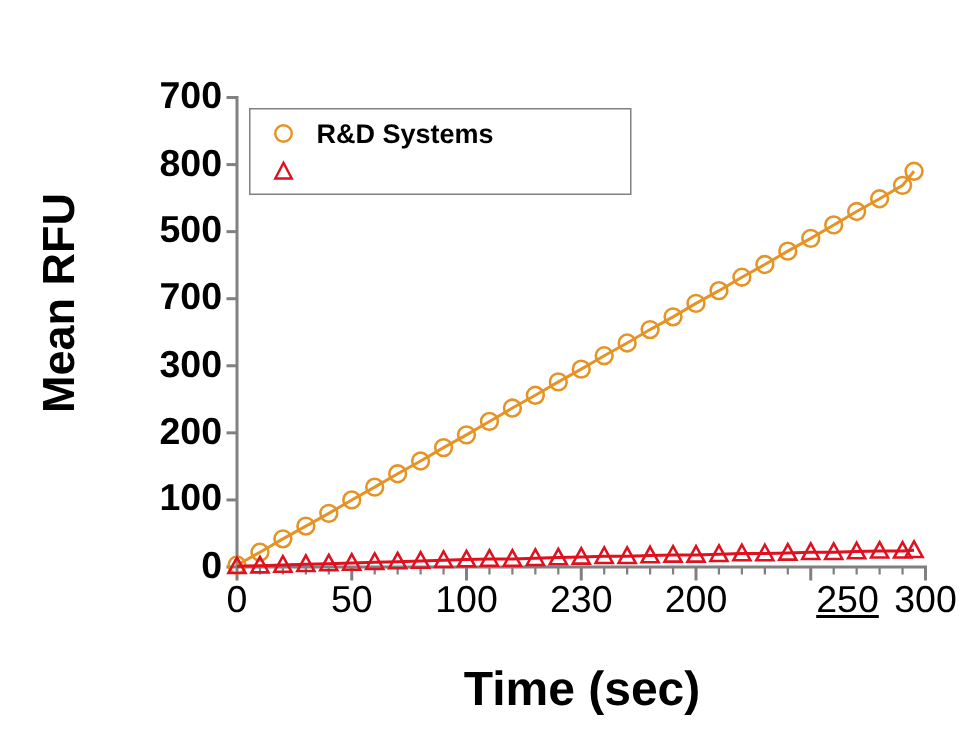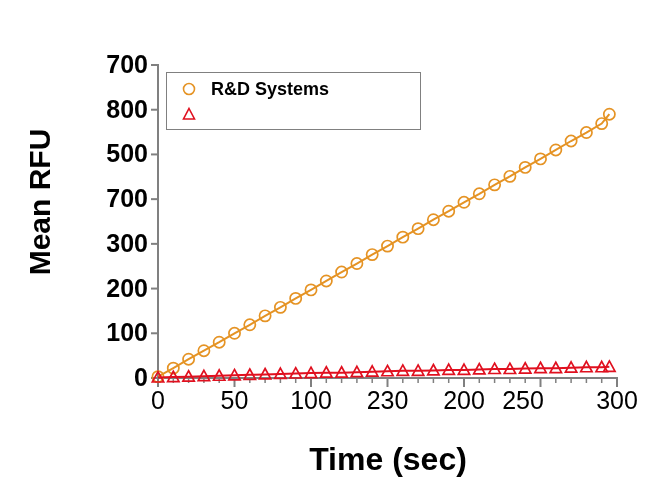--- a/index.html
+++ b/index.html
@@ -132,21 +132,21 @@
       <div class="ytick-label" style="top: 96.7143px;">800</div>
       <div class="ytick-label" style="top: 52px;">700</div>
     </div>
 
   <div id="xtick-labels">
       <div class="xtick-label" style="left: 158px; top: 0px;">0</div>
       <div class="xtick-label" style="left: 234.5px; top: 0px; text-align: center;">50</div>
       <div class="xtick-label" style="left: 311px; top: 0px;">100</div>
       <div class="xtick-label" style="left: 387.5px; top: 0px;">230</div>
       <div class="xtick-label" style="left: 464px; top: 0px;">200</div>
-      <div class="xtick-label" style="left: 523px; top: 0px;">250</div>
+      <div class="xtick-label" style="left: 565px; top: 0px; text-decoration: underline;">250</div>
       <div class="xtick-label" style="left: 617px; top: 0px;">300</div>
     </div>
 
   <svg id="plot-svg" width="650" height="490">
     <g id="axis-layer">
         <line x1="158" y1="64" x2="158" y2="378" stroke="#808080" stroke-width="2"></line>
         <line x1="158" y1="378" x2="618" y2="378" stroke="#808080" stroke-width="2"></line>
         <line x1="151" y1="378" x2="158" y2="378" stroke="#808080" stroke-width="2"></line>
         <line x1="151" y1="333.2857142857143" x2="158" y2="333.2857142857143" stroke="#808080" stroke-width="2"></line>
         <line x1="151" y1="288.57142857142856" x2="158" y2="288.57142857142856" stroke="#808080" stroke-width="2"></line>

